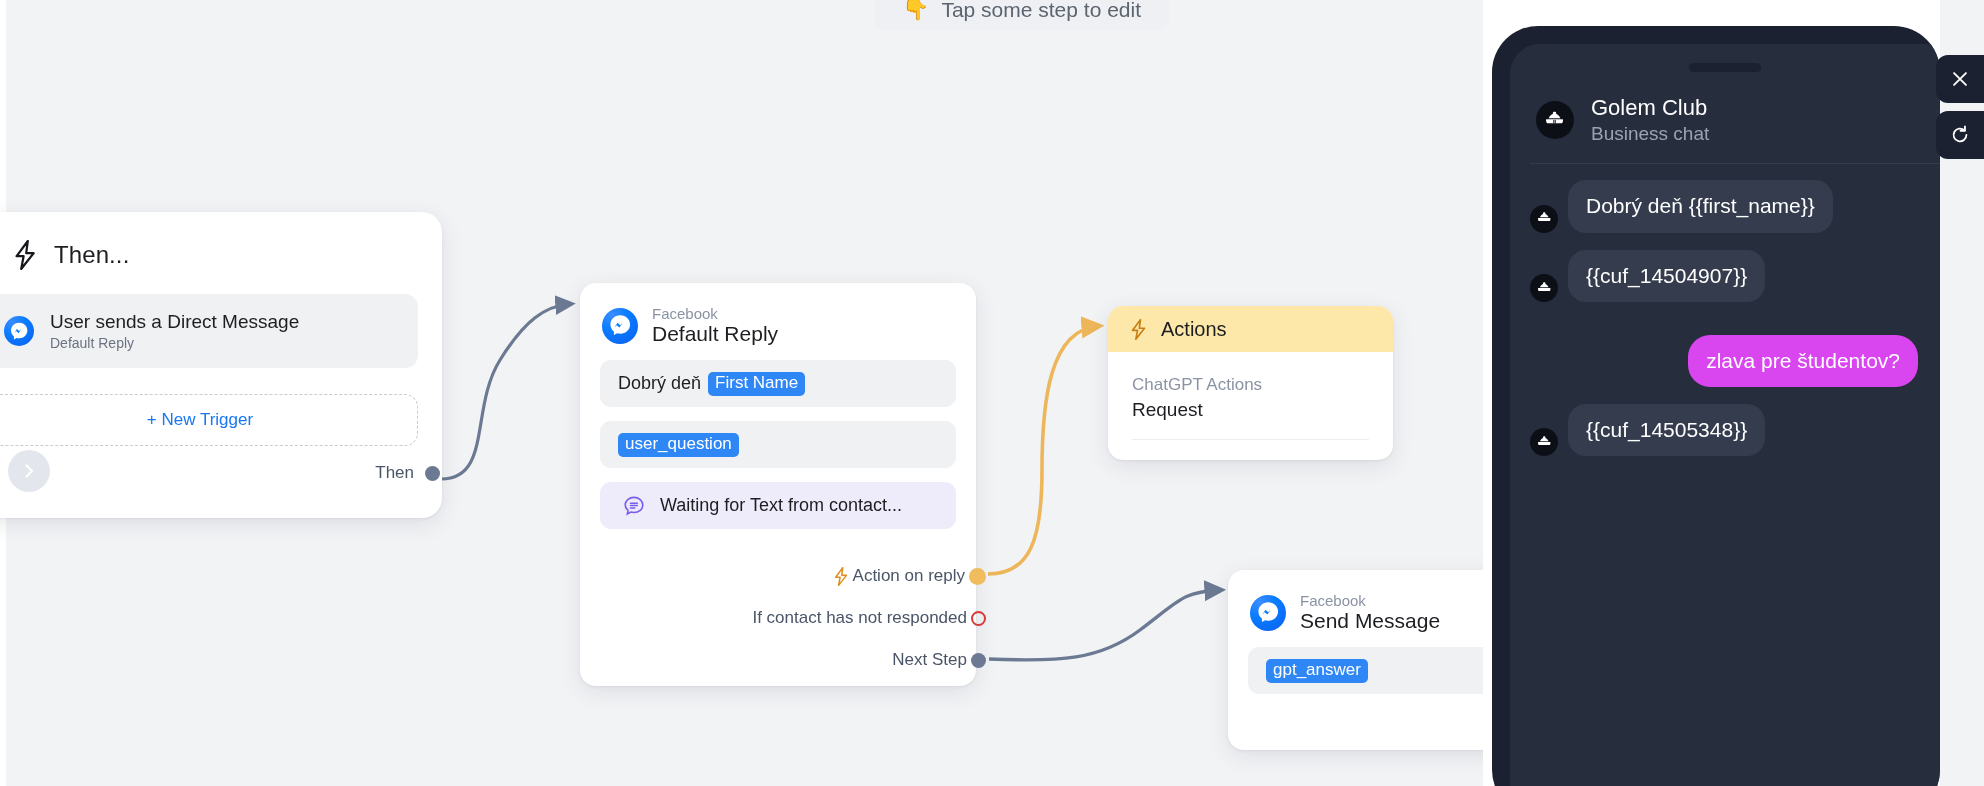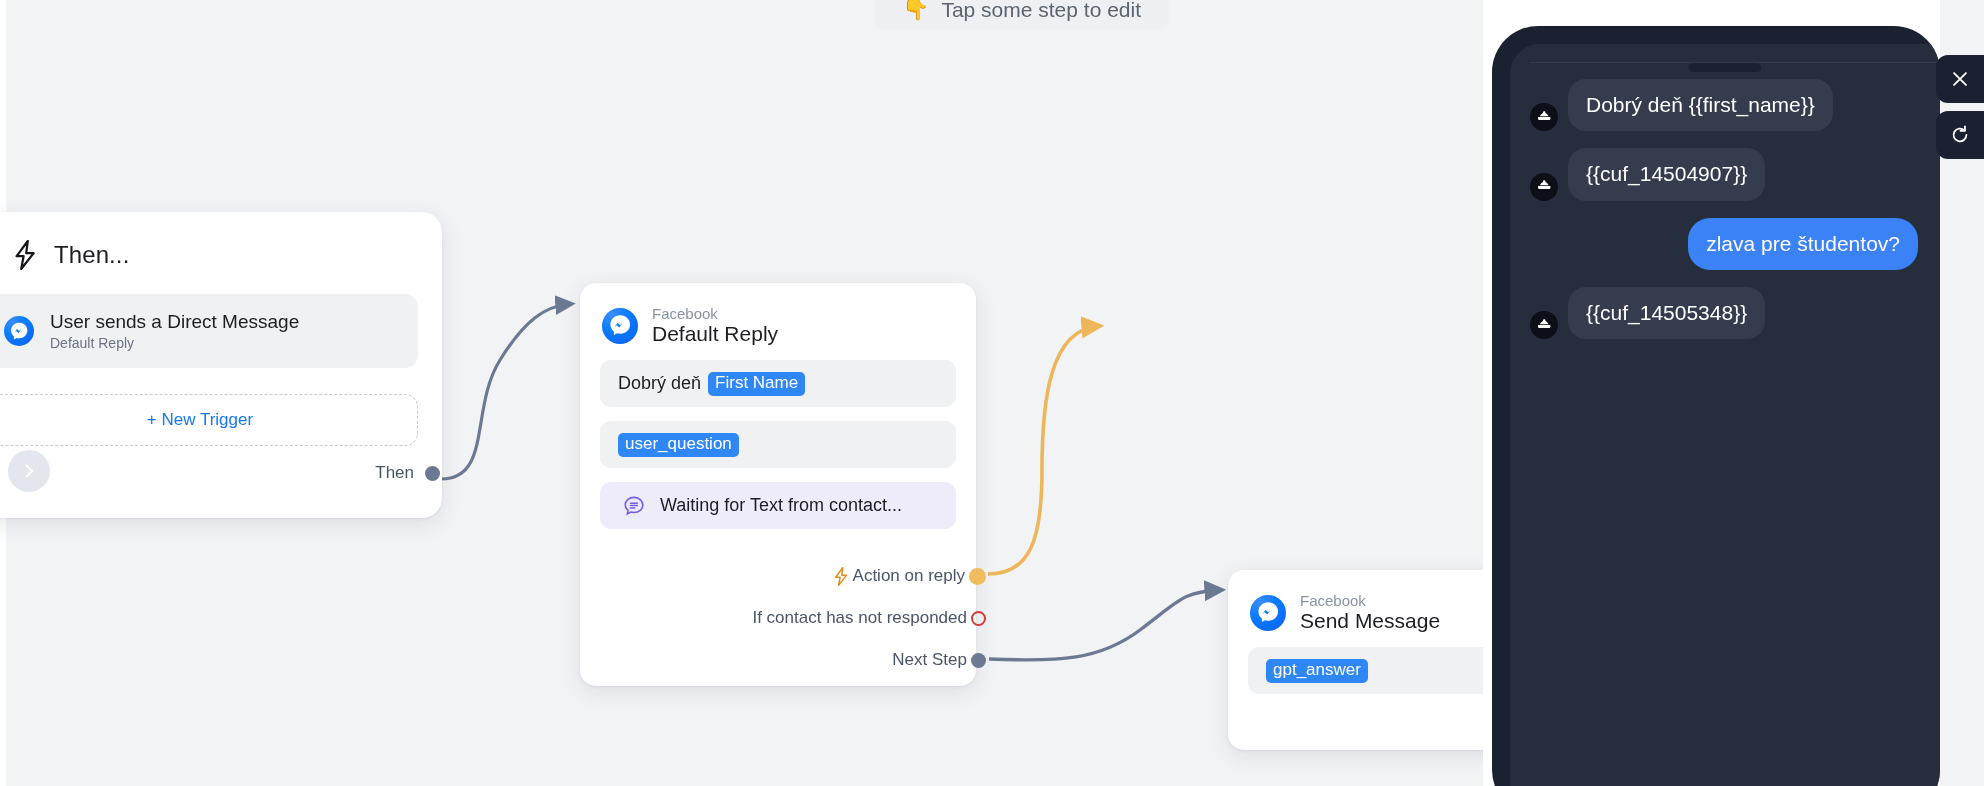--- a/index.html
+++ b/index.html
@@ -337,21 +337,21 @@
   .msg-row { display: flex; align-items: flex-end; gap: 10px; }
   .msg-row.out { justify-content: flex-end; }
   .bubble {
     max-width: 330px;
     border-radius: 18px;
     padding: 13px 18px;
     font-size: 21px;
     line-height: 1.25;
   }
   .bubble.in  { background: #343c4e; color: #ffffff; }
-  .bubble.out { background: #3b82f6; color: #ffffff; border-radius: 22px; }
+  .bubble.out { background: #d946ef; color: #ffffff; border-radius: 22px; margin-top: 16px; }
 
   
   #side-buttons {
     position: absolute;
     right: 0;
     top: 55px;
     display: flex;
     flex-direction: column;
     gap: 8px;
   }
@@ -474,20 +474,33 @@
       <span>If contact has not responded</span>
       <span class="port hollow-red"></span>
     </div>
 
     <div id="port-next-step" class="port-label-row">
       <span>Next Step</span>
       <span class="port gray"></span>
     </div>
   </div>
 
+  <div id="actions-card" class="card">
+    <div id="actions-head">
+      <svg class="bolt-orange" viewBox="0 0 24 30" style="width:17px;height:21px;">
+        <path d="M14.8 1 L3.6 16.2 H10.6 L8.2 29 L20.6 13.2 H13.2 Z" fill="none" stroke="#c97f14" stroke-width="2.4" stroke-linejoin="round"></path>
+      </svg>
+      <span id="actions-title">Actions</span>
+    </div>
+    <div id="actions-body">
+      <div id="actions-sub">ChatGPT Actions</div>
+      <div id="actions-name">Request</div>
+      <div id="actions-divider"></div>
+    </div>
+  </div>
 
   <div id="send-message-card" class="card">
     <div class="node-head">
       <span class="messenger-badge lg">
         <svg viewBox="0 0 24 24">
           <path d="M12 2.2C6.6 2.2 2.4 6.2 2.4 11.2c0 2.8 1.3 5.3 3.4 6.9v3.6l3.2-1.8c.9.25 1.9.4 3 .4 5.4 0 9.6-4 9.6-9.1S17.4 2.2 12 2.2z" fill="#fff"></path>
           <path d="M6.3 14.3l3-4.8 2.6 2.4 2.6-2.4-3.3 4.8-2.6-2.4z" fill="#0a7cff"></path>
         </svg>
       </span>
       <span class="node-head-texts">
@@ -498,20 +511,33 @@
     <div class="node-row">
       <span class="chip solo">gpt_answer</span>
     </div>
   </div>
 
   <div id="phone-panel">
     <div id="phone-shell">
       <div id="phone-screen">
         <div id="phone-notch"></div>
 
+        <div id="phone-header">
+          <span class="golem-avatar">
+            <svg viewBox="0 0 24 24">
+              <path d="M12 4.2c-1 0-1.6.7-1.6 1.5 0 .3.08.55.2.75-1.9.75-3.4 2.3-4.2 4.2h11.2c-.8-1.9-2.3-3.45-4.2-4.2.12-.2.2-.45.2-.75 0-.8-.6-1.5-1.6-1.5z" fill="#ffffff"></path>
+              <path d="M4.6 11.8h14.8c.5 0 .9.45.78.95l-.5 2.1c-.1.45-.5.75-.95.75H5.27c-.45 0-.85-.3-.95-.75l-.5-2.1c-.12-.5.28-.95.78-.95z" fill="#ffffff"></path>
+              <path d="M11.3 12.3v3.3M12.7 12.3v3.3" stroke="#0c0f16" stroke-width=".9"></path>
+            </svg>
+          </span>
+          <span id="phone-header-texts">
+            <span id="phone-brand">Golem Club</span>
+            <span id="phone-subtitle">Business chat</span>
+          </span>
+        </div>
         <div id="phone-header-rule"></div>
 
         <div id="chat-thread">
 
           <div class="msg-row in">
             <span class="golem-avatar sm">
               <svg viewBox="0 0 24 24">
                 <path d="M12 4.2c-1 0-1.6.7-1.6 1.5 0 .3.08.55.2.75-1.9.75-3.4 2.3-4.2 4.2h11.2c-.8-1.9-2.3-3.45-4.2-4.2.12-.2.2-.45.2-.75 0-.8-.6-1.5-1.6-1.5z" fill="#ffffff"></path>
                 <path d="M4.6 11.8h14.8c.5 0 .9.45.78.95l-.5 2.1c-.1.45-.5.75-.95.75H5.27c-.45 0-.85-.3-.95-.75l-.5-2.1c-.12-.5.28-.95.78-.95z" fill="#ffffff"></path>
               </svg>

